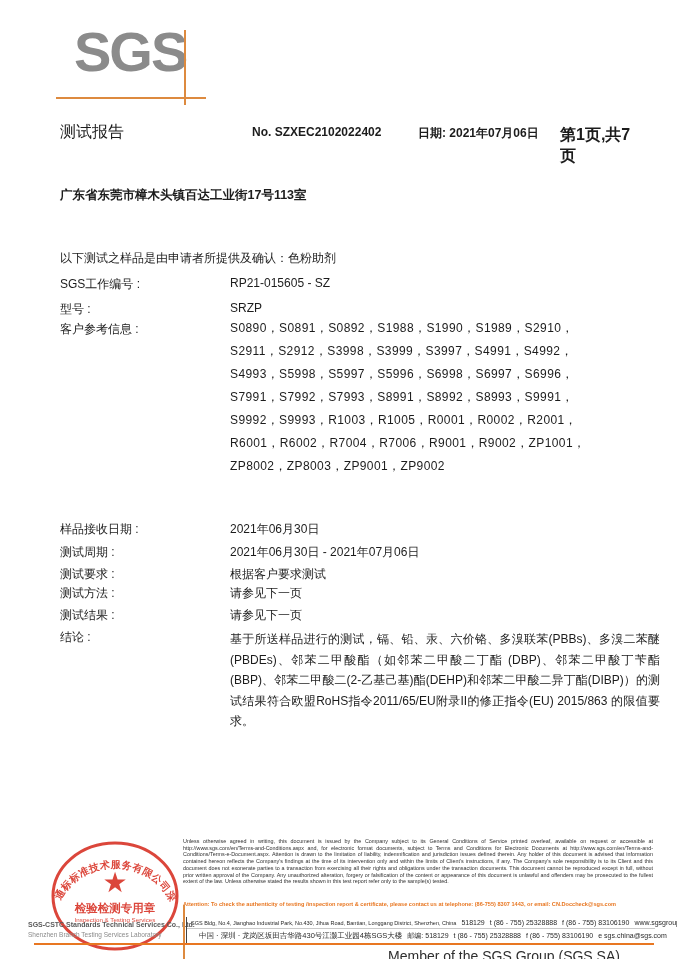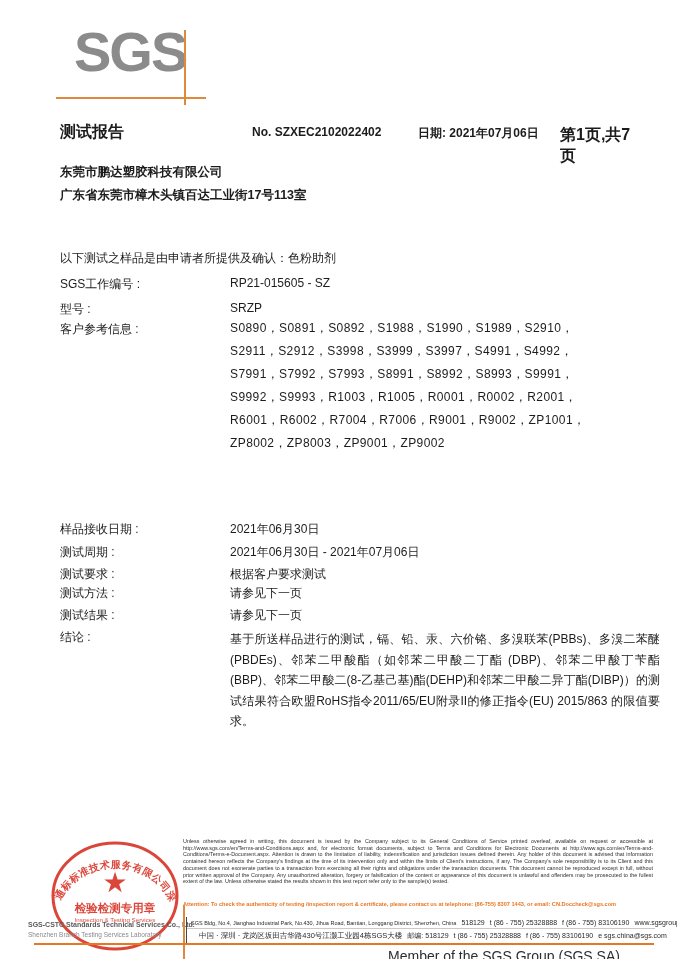--- a/index.html
+++ b/index.html
@@ -6,21 +6,21 @@
   body{font-family:"Liberation Sans","DejaVu Sans",sans-serif;color:#1c1c1c;}
   .page{position:relative;width:677px;height:959px;background:#fff;overflow:hidden;padding-left:13px;}
 
   
   .logo-text{position:absolute;left:74px;top:24px;font-size:56px;font-weight:bold;
              color:#8b8b8b;letter-spacing:-2px;line-height:1;}
   .cross-h{position:absolute;left:56px;top:97px;width:150px;height:2px;background:#dd8a3f;}
   .cross-v{position:absolute;left:184px;top:30px;width:2px;height:75px;background:#dd8a3f;}
 
   .title-row{position:absolute;left:60px;top:122px;width:580px;}
-  .report-title{position:absolute;left:0;top:0;font-size:16px;font-weight:bold;}
+  .report-title{position:absolute;left:0;top:0;font-size:16px;font-weight:normal;}
   .report-no{position:absolute;left:168px;top:3px;font-size:12px;font-weight:bold;margin-left:24px;}
   .report-date{position:absolute;left:358px;top:3px;font-size:12px;font-weight:bold;}
   .report-page{position:absolute;left:500px;top:3px;font-size:16px;font-weight:bold;}
 
   .applicant-name{position:absolute;left:60px;top:164px;font-size:12.5px;font-weight:bold;}
   .applicant-addr{position:absolute;left:60px;top:187px;font-size:12.5px;font-weight:bold;}
 
   .sample-statement{position:absolute;left:60px;top:250px;font-size:12px;}
 
   .frow{position:absolute;left:60px;width:600px;font-size:12px;}
@@ -60,40 +60,40 @@
   <div class="cross-h"></div>
   <div class="cross-v"></div>
 
   <div class="title-row">
     <div class="report-title">测试报告</div>
     <div class="report-no">No. SZXEC2102022402</div>
     <div class="report-date">日期: 2021年07月06日</div>
     <div class="report-page">第1页,共7页</div>
   </div>
 
-  <div class="applicant-name">东莞市鹏达塑胶科技有限公司</div>
   <div class="applicant-addr">广东省东莞市樟木头镇百达工业街17号113室</div>
 
   <div class="sample-statement">以下测试之样品是由申请者所提供及确认：色粉助剂</div>
 
   <div class="frow" style="top:276px;">
     <span class="lbl">SGS工作编号 :</span>
     <span class="val">RP21-015605 - SZ</span>
   </div>
 
   <div class="frow" style="top:301px;">
     <span class="lbl">型号 :</span>
     <span class="val">SRZP</span>
   </div>
 
   <div class="frow" style="top:317px;">
     <span class="lbl" style="top:4px;">客户参考信息 :</span>
     <div class="val">
       <div class="ref-line">S0890，S0891，S0892，S1988，S1990，S1989，S2910，</div>
       <div class="ref-line">S2911，S2912，S3998，S3999，S3997，S4991，S4992，</div>
+      <div class="ref-line">S4993，S5998，S5997，S5996，S6998，S6997，S6996，</div>
       <div class="ref-line">S7991，S7992，S7993，S8991，S8992，S8993，S9991，</div>
       <div class="ref-line">S9992，S9993，R1003，R1005，R0001，R0002，R2001，</div>
       <div class="ref-line">R6001，R6002，R7004，R7006，R9001，R9002，ZP1001，</div>
       <div class="ref-line">ZP8002，ZP8003，ZP9001，ZP9002</div>
     </div>
   </div>
 
   <div class="frow" style="top:521px;">
     <span class="lbl">样品接收日期 :</span>
     <span class="val">2021年06月30日</span>
@@ -114,21 +114,21 @@
     <span class="val">请参见下一页</span>
   </div>
 
   <div class="frow" style="top:607px;">
     <span class="lbl">测试结果 :</span>
     <span class="val">请参见下一页</span>
   </div>
 
   <div class="frow" style="top:629px;">
     <span class="lbl">结论 :</span>
-    <span class="val conclusion-val">基于所送样品进行的测试，镉、铅、汞、六价铬、多溴联苯(PBBs)、多溴二苯醚(PBDEs)、邻苯二甲酸酯（如邻苯二甲酸二丁酯 (DBP)、邻苯二甲酸丁苄酯(BBP)、邻苯二甲酸二(8-乙基己基)酯(DEHP)和邻苯二甲酸二异丁酯(DIBP)）的测试结果符合欧盟RoHS指令2011/65/EU附录II的修正指令(EU) 2015/863 的限值要求。</span>
+    <span class="val conclusion-val">基于所送样品进行的测试，镉、铅、汞、六价铬、多溴联苯(PBBs)、多溴二苯醚(PBDEs)、邻苯二甲酸酯（如邻苯二甲酸二丁酯 (DBP)、邻苯二甲酸丁苄酯(BBP)、邻苯二甲酸二(2-乙基己基)酯(DEHP)和邻苯二甲酸二异丁酯(DIBP)）的测试结果符合欧盟RoHS指令2011/65/EU附录II的修正指令(EU) 2015/863 的限值要求。</span>
   </div>
 
   <svg class="stamp" viewBox="0 0 134 112">
     <ellipse cx="67" cy="56" rx="62" ry="53" fill="none" stroke="#d9372b" stroke-width="3"></ellipse>
     <defs>
       <path id="ringPath" d="M 12 62 A 58 50 0 0 1 122 62" fill="none"></path>
     </defs>
     <text font-size="10" fill="#d9372b" letter-spacing="0.5" font-weight="bold">
       <textPath href="#ringPath" startOffset="1%">通标标准技术服务有限公司深圳分公司</textPath>
     </text>

